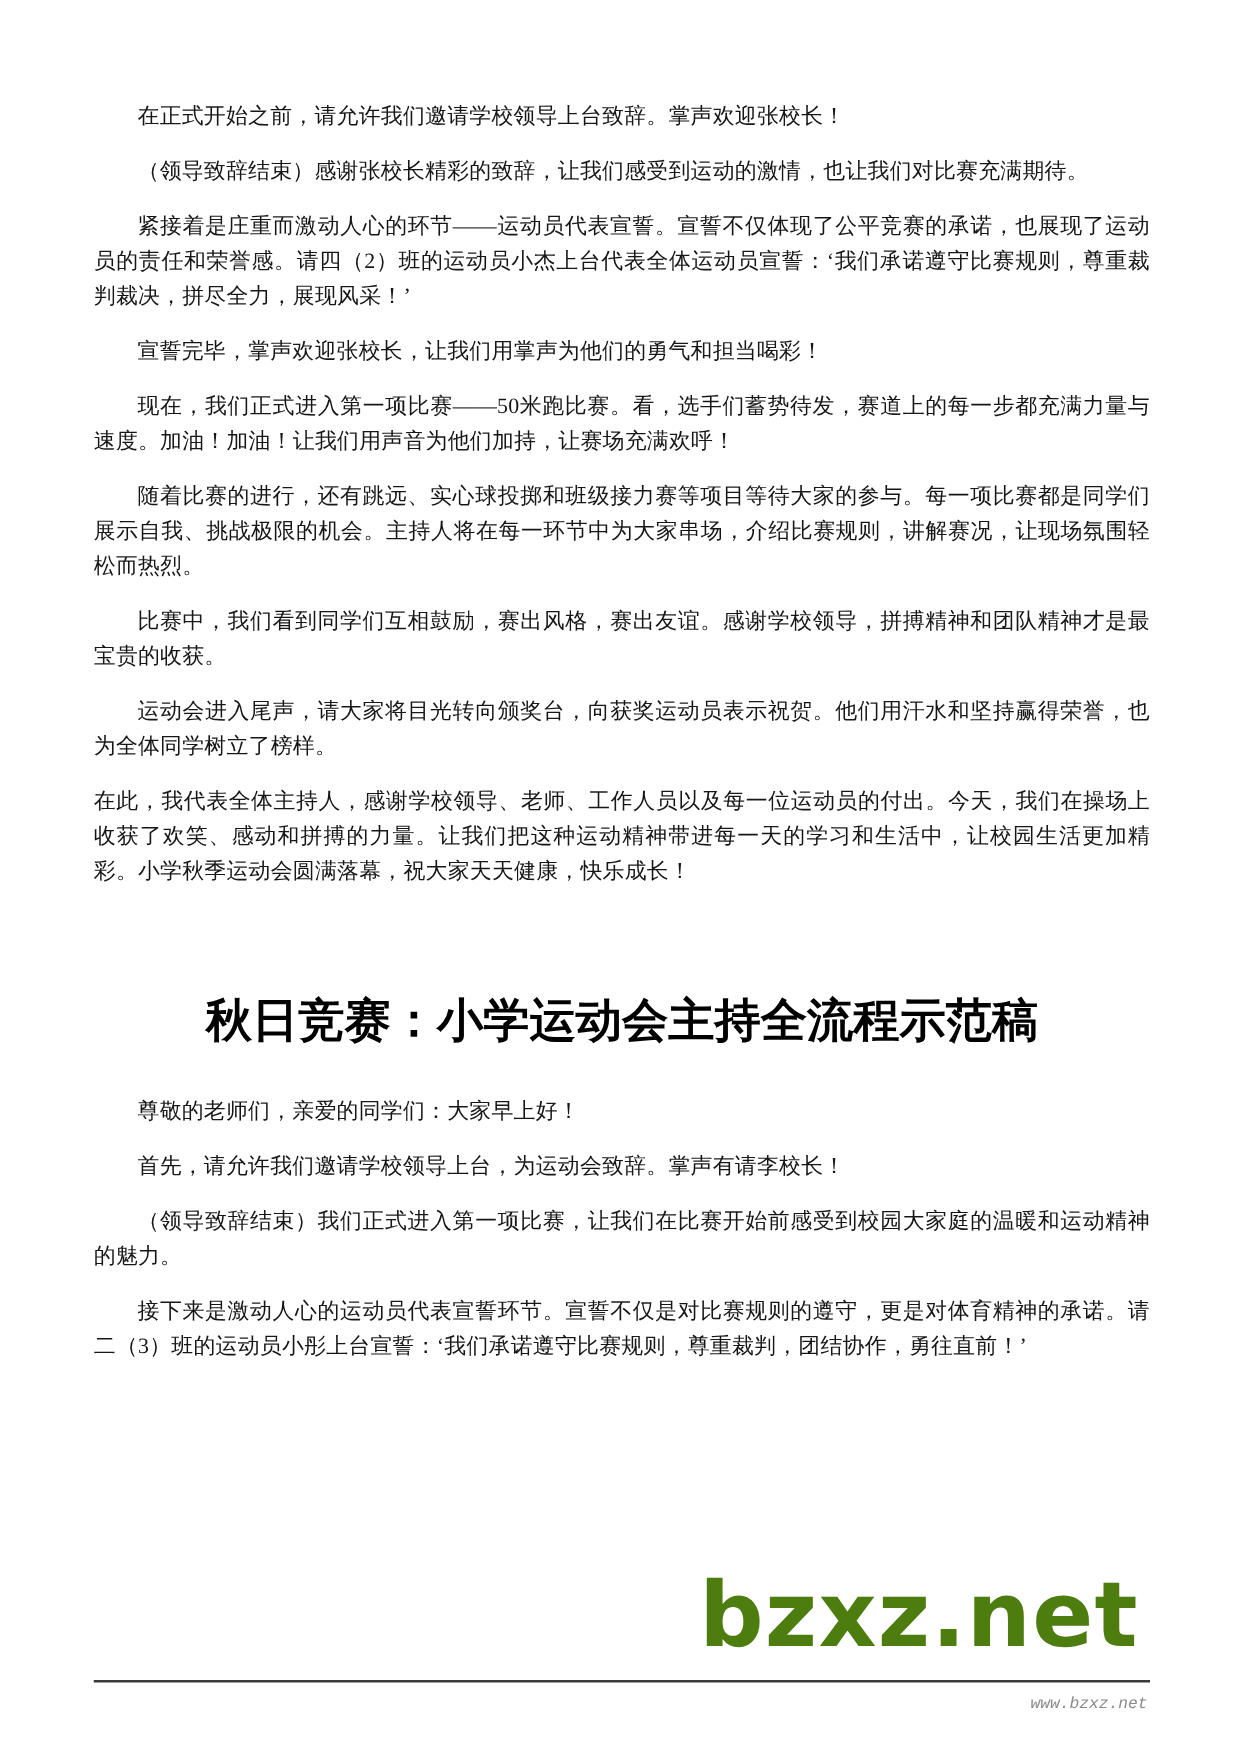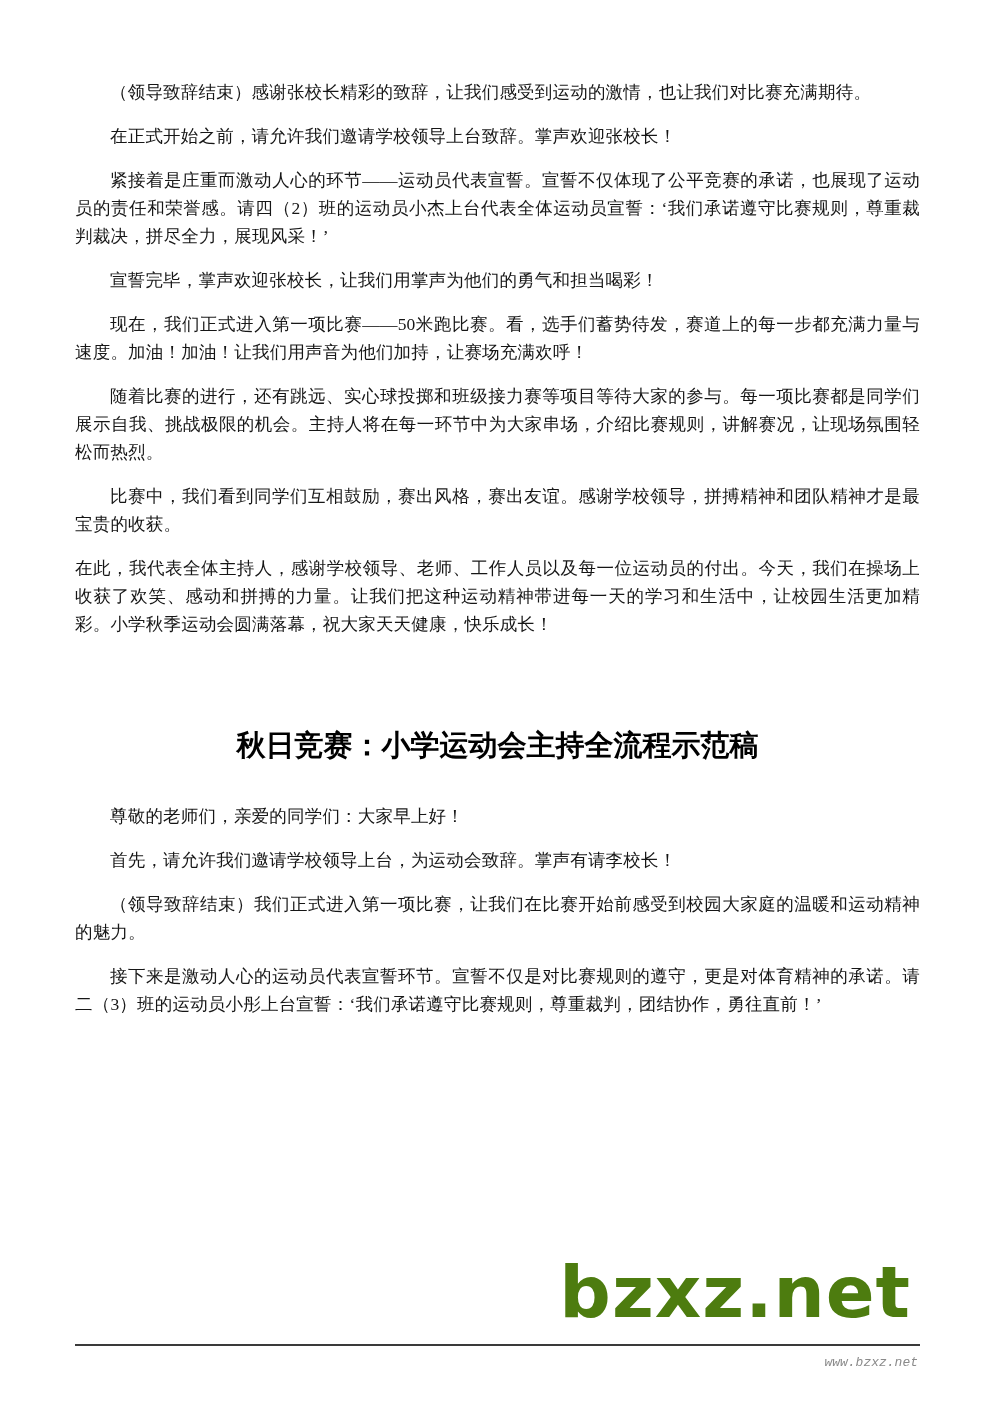--- a/index.html
+++ b/index.html
@@ -23,21 +23,21 @@
     line-height:28px;
     text-indent:2em;
     text-align:justify;
     letter-spacing:0.2px;
   }
   p.para.no-indent { text-indent:0; }
   h1.heading {
     margin:90px 0 40px 0;
     font-family:"Liberation Sans","DejaVu Sans",sans-serif;
     font-weight:bold;
-    font-size:29px;
+    font-size:37px;
     line-height:34px;
     text-align:center;
     color:#000000;
   }
   .watermark {
     position:absolute;
     right:82px; bottom:76px;
     z-index:1;
     font-family:"DejaVu Sans","Liberation Sans",sans-serif;
     font-weight:bold;
@@ -66,27 +66,28 @@
 </style>
 </head>
 <body>
 
 <div class="page">
 
   <div class="watermark">bzxz.net</div>
 
   <div class="content">
 
+    <p class="para">在正式开始之前，请允许我们邀请学校领导上台致辞。掌声欢迎张校长！</p>
     <p class="para">（领导致辞结束）感谢张校长精彩的致辞，让我们感受到运动的激情，也让我们对比赛充满期待。</p>
-    <p class="para">在正式开始之前，请允许我们邀请学校领导上台致辞。掌声欢迎张校长！</p>
     <p class="para">紧接着是庄重而激动人心的环节——运动员代表宣誓。宣誓不仅体现了公平竞赛的承诺，也展现了运动员的责任和荣誉感。请四（2）班的运动员小杰上台代表全体运动员宣誓：‘我们承诺遵守比赛规则，尊重裁判裁决，拼尽全力，展现风采！’</p>
     <p class="para">宣誓完毕，掌声欢迎张校长，让我们用掌声为他们的勇气和担当喝彩！</p>
     <p class="para">现在，我们正式进入第一项比赛——50米跑比赛。看，选手们蓄势待发，赛道上的每一步都充满力量与速度。加油！加油！让我们用声音为他们加持，让赛场充满欢呼！</p>
     <p class="para">随着比赛的进行，还有跳远、实心球投掷和班级接力赛等项目等待大家的参与。每一项比赛都是同学们展示自我、挑战极限的机会。主持人将在每一环节中为大家串场，介绍比赛规则，讲解赛况，让现场氛围轻松而热烈。</p>
     <p class="para">比赛中，我们看到同学们互相鼓励，赛出风格，赛出友谊。感谢学校领导，拼搏精神和团队精神才是最宝贵的收获。</p>
+    <p class="para">运动会进入尾声，请大家将目光转向颁奖台，向获奖运动员表示祝贺。他们用汗水和坚持赢得荣誉，也为全体同学树立了榜样。</p>
     <p class="para no-indent">在此，我代表全体主持人，感谢学校领导、老师、工作人员以及每一位运动员的付出。今天，我们在操场上收获了欢笑、感动和拼搏的力量。让我们把这种运动精神带进每一天的学习和生活中，让校园生活更加精彩。小学秋季运动会圆满落幕，祝大家天天健康，快乐成长！</p>
 
     <h1 class="heading">秋日竞赛：小学运动会主持全流程示范稿</h1>
 
     <p class="para">尊敬的老师们，亲爱的同学们：大家早上好！</p>
     <p class="para">首先，请允许我们邀请学校领导上台，为运动会致辞。掌声有请李校长！</p>
     <p class="para">（领导致辞结束）我们正式进入第一项比赛，让我们在比赛开始前感受到校园大家庭的温暖和运动精神的魅力。</p>
     <p class="para">接下来是激动人心的运动员代表宣誓环节。宣誓不仅是对比赛规则的遵守，更是对体育精神的承诺。请二（3）班的运动员小彤上台宣誓：‘我们承诺遵守比赛规则，尊重裁判，团结协作，勇往直前！’</p>
 
   </div>

